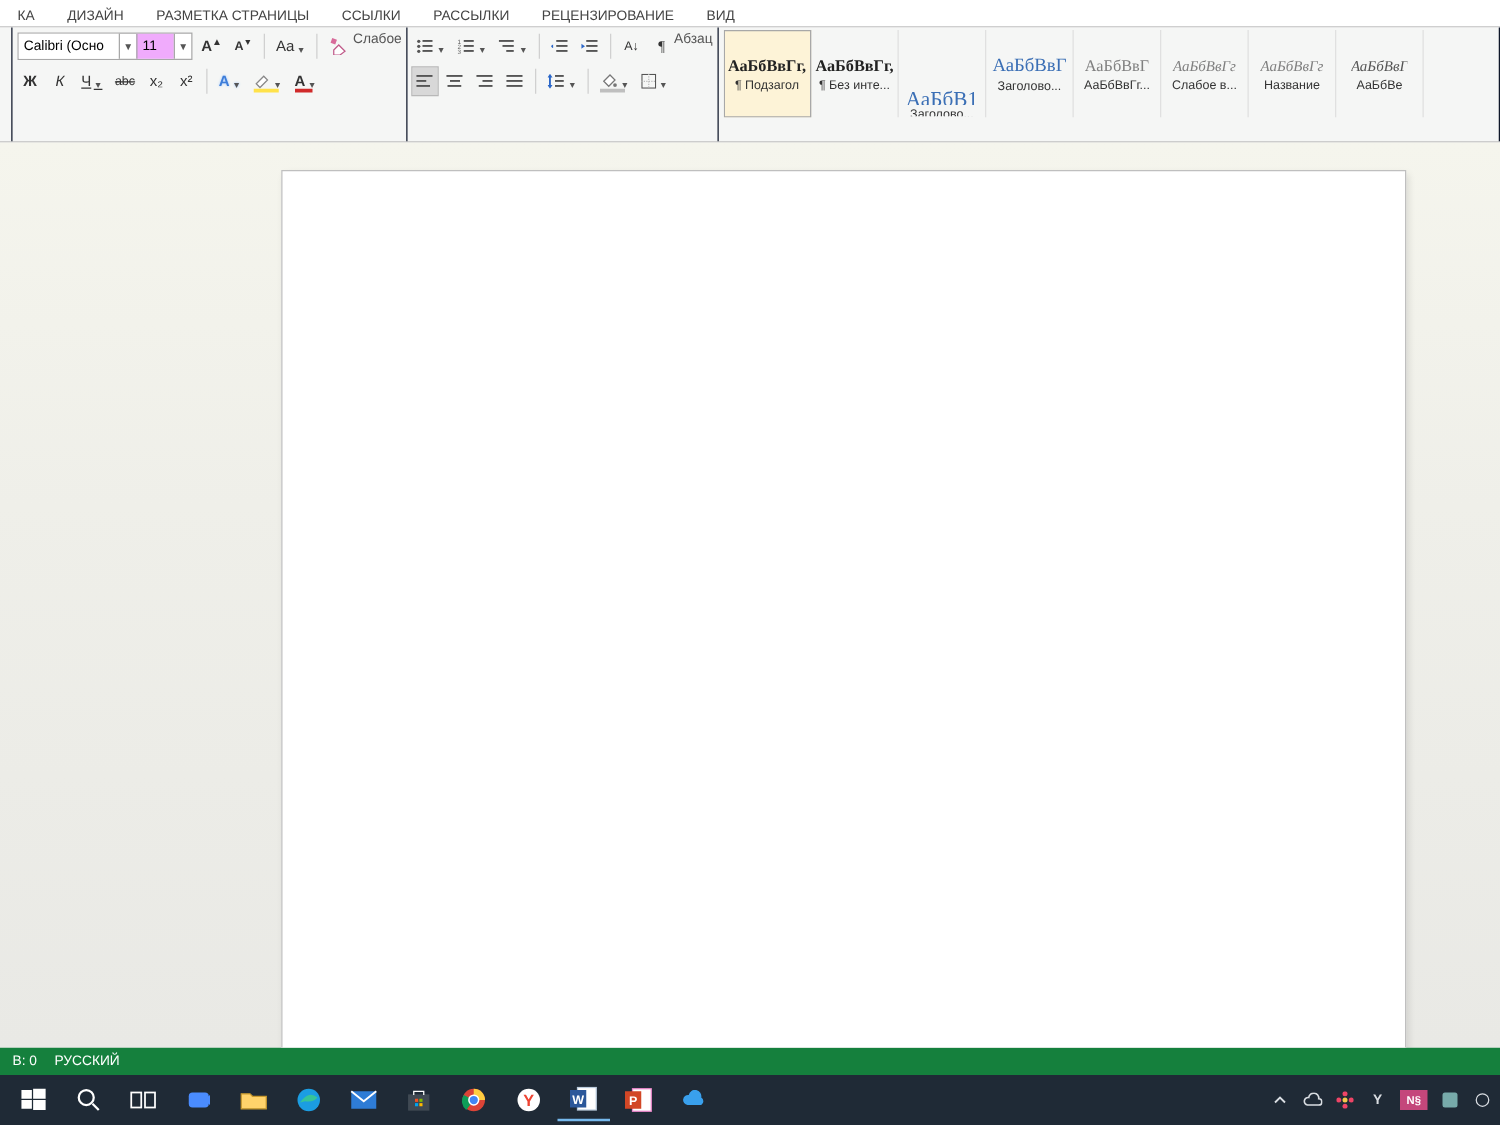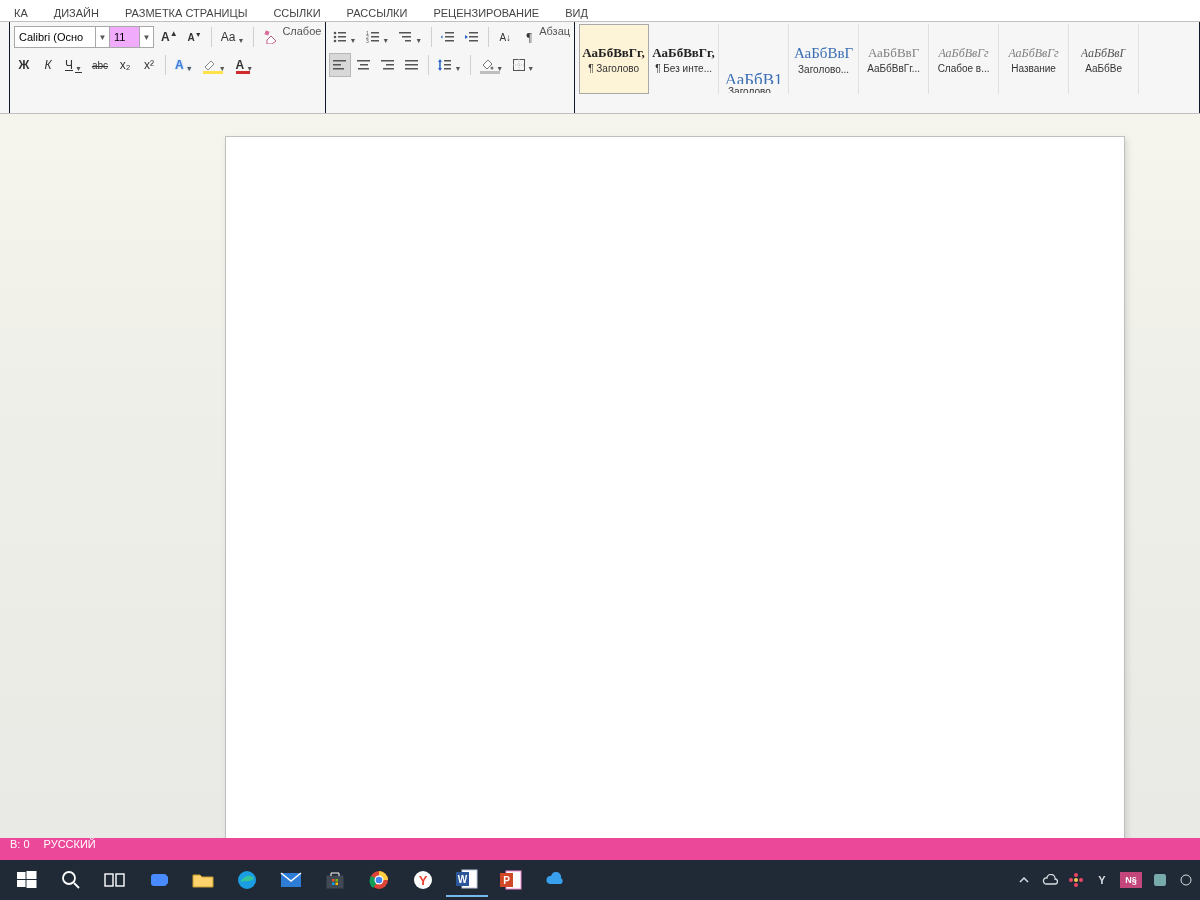--- a/index.html
+++ b/index.html
@@ -120,24 +120,24 @@
     left: 225px; top: 22px;
     width: 900px; height: 1273px;
     background: #ffffff;
     border: 1px solid #bfbfbf;
     box-shadow: 2px 3px 6px rgba(0,0,0,0.12);
   }
 
   
   .status-bar {
     height: 22px;
-    background: #ec4899;
+    background: #15803d;
     color: #fff;
     display:flex;
-    align-items:flex-start;
+    align-items:center;
     padding: 0 10px;
     gap: 14px;
     font-size: 11px;
   }
   .status-seg { white-space:nowrap; }
 
   
   .taskbar {
     height: 40px;
     background: #1f2a36;
@@ -367,21 +367,21 @@
       </div>
     </div>
     <div class="ribbon-group-label">Абзац</div>
   </div>
 
   <div class="ribbon-group styles-group">
     <div class="ribbon-group-body">
       <div class="styles-scroll" id="styles-scroll">
           <div class="style-item selected">
             <div class="style-preview" style="font-size: 13px; font-weight: bold; color: rgb(34, 34, 34);">АаБбВвГг,</div>
-            <div class="style-label">¶ Заголово</div>
+            <div class="style-label">¶ Подзагол</div>
           </div>
           <div class="style-item">
             <div class="style-preview" style="font-size: 13px; font-weight: bold; color: rgb(34, 34, 34);">АаБбВвГг,</div>
             <div class="style-label">¶ Без инте...</div>
           </div>
           <div class="style-item">
             <div class="style-preview" style="font-size: 17px; font-weight: normal; color: rgb(59, 111, 181); margin-top: 44px;">АаБбВ1</div>
             <div class="style-label">Заголово...</div>
           </div>
           <div class="style-item">

